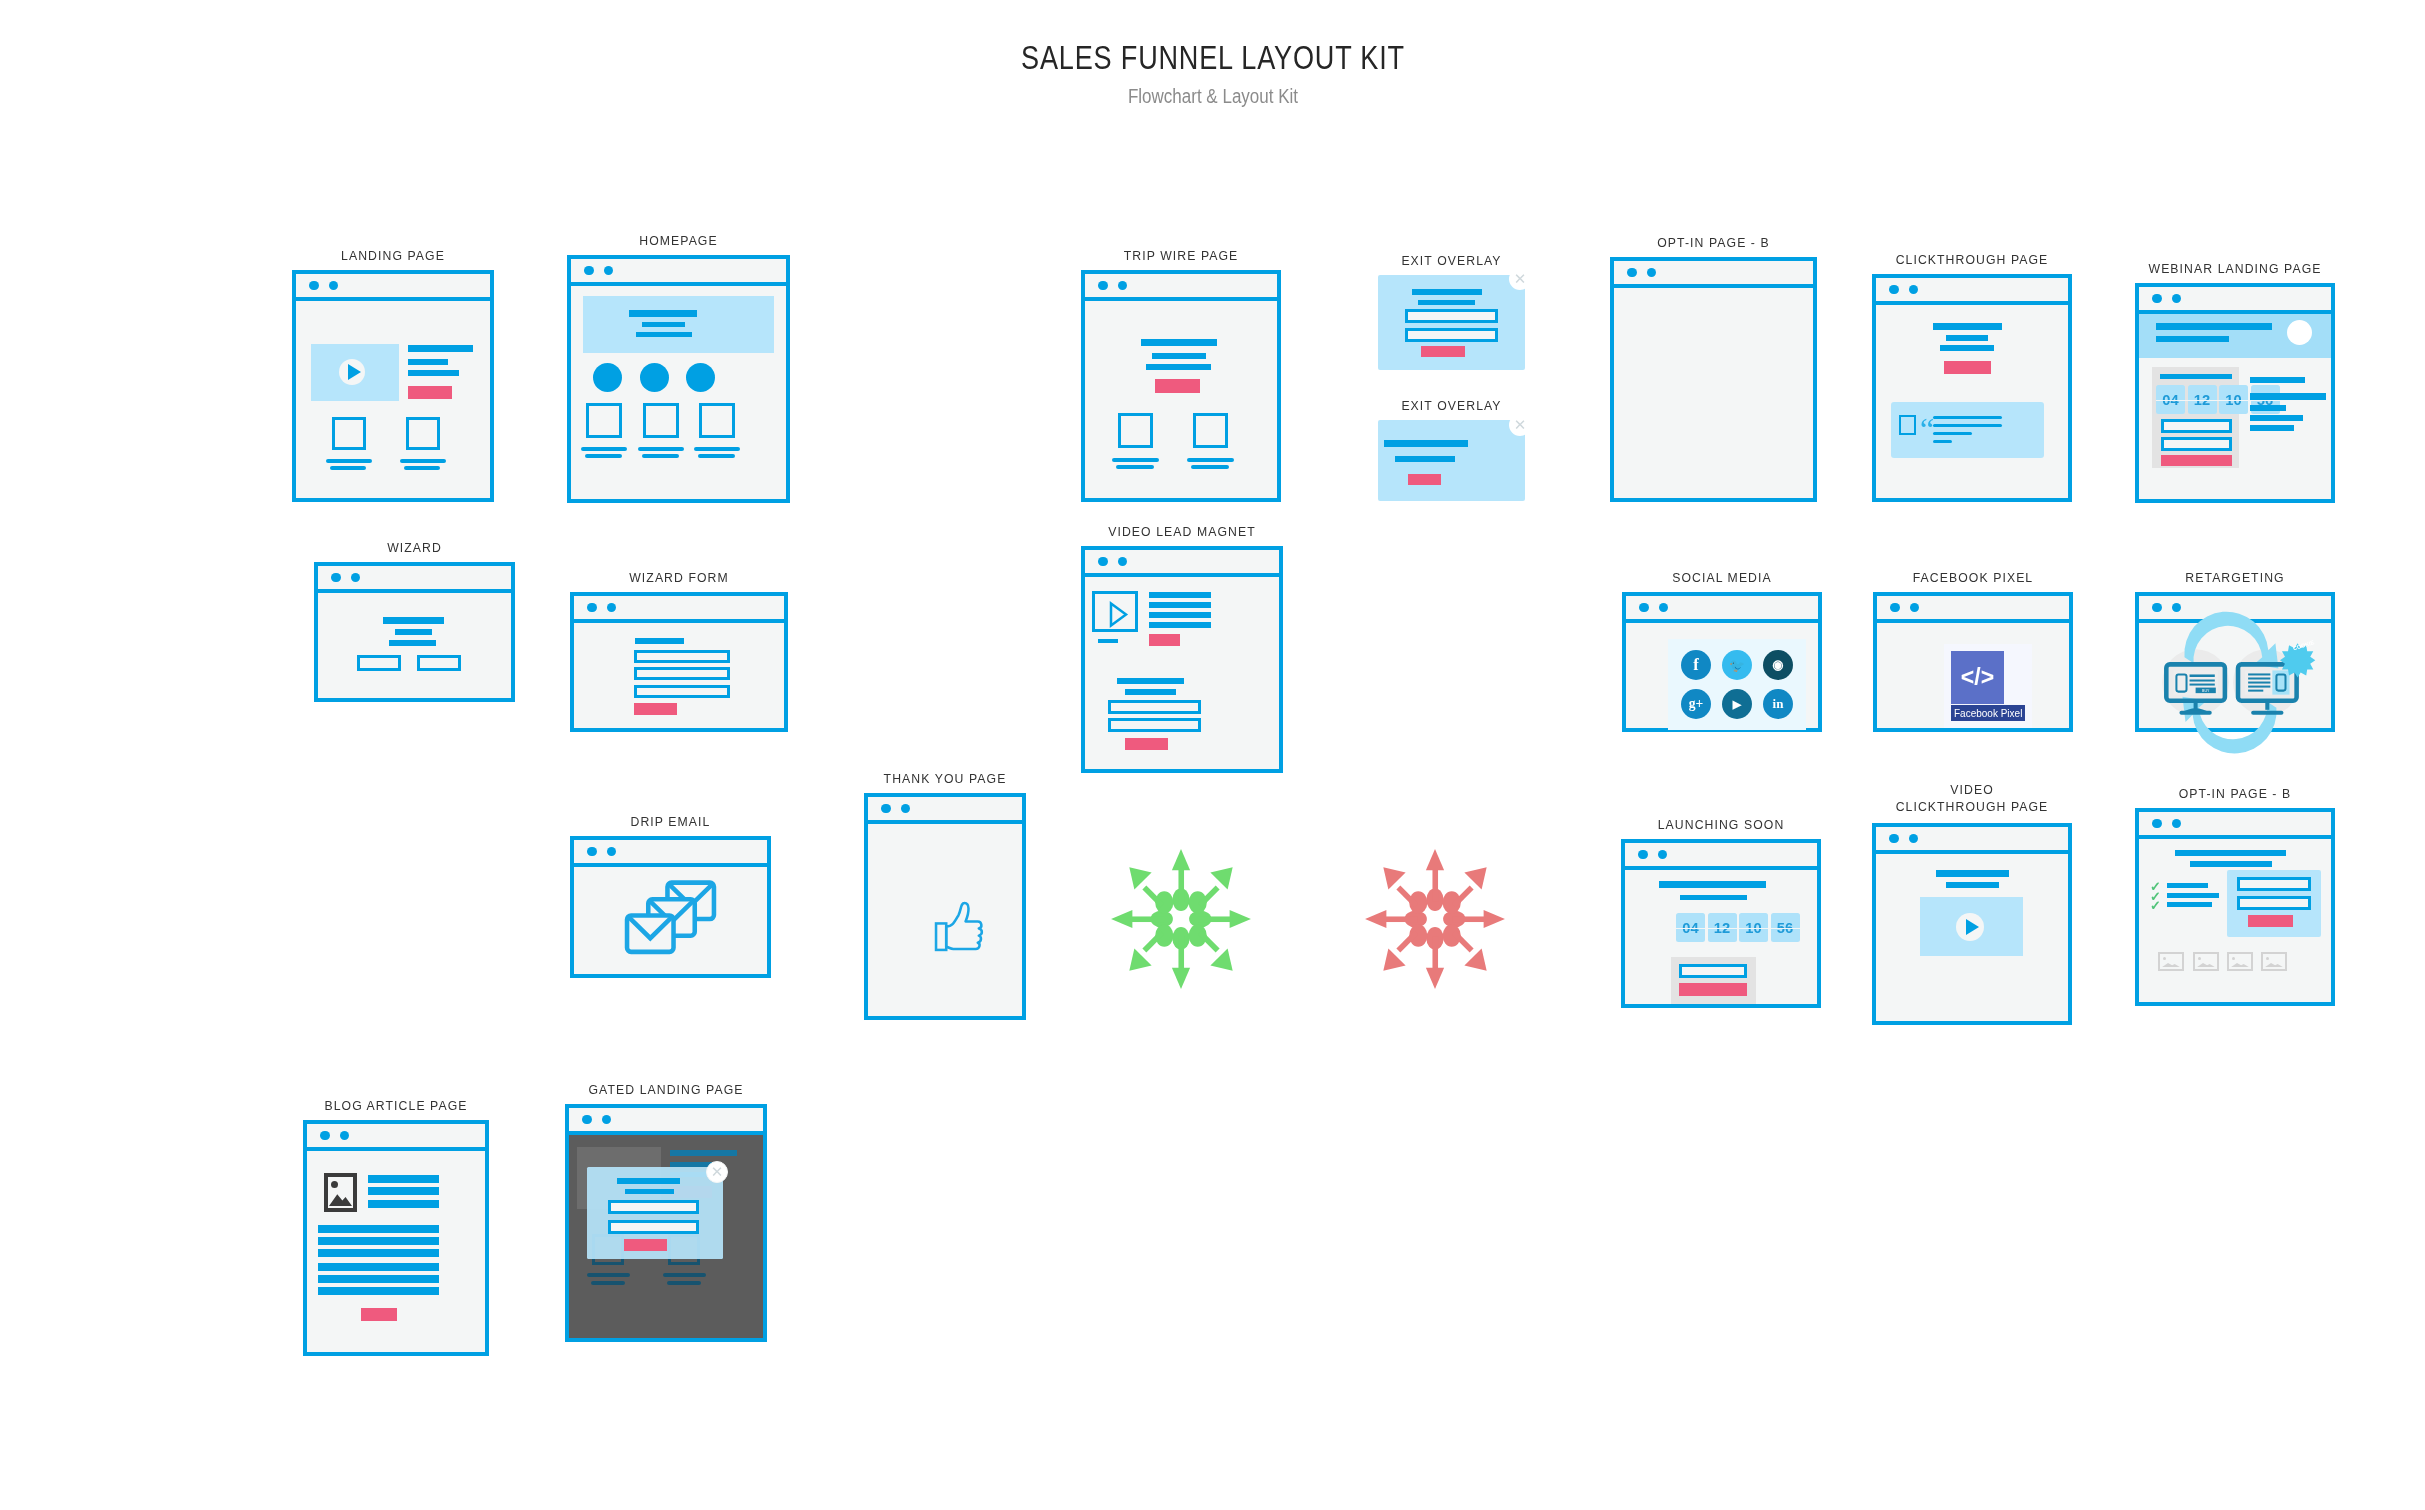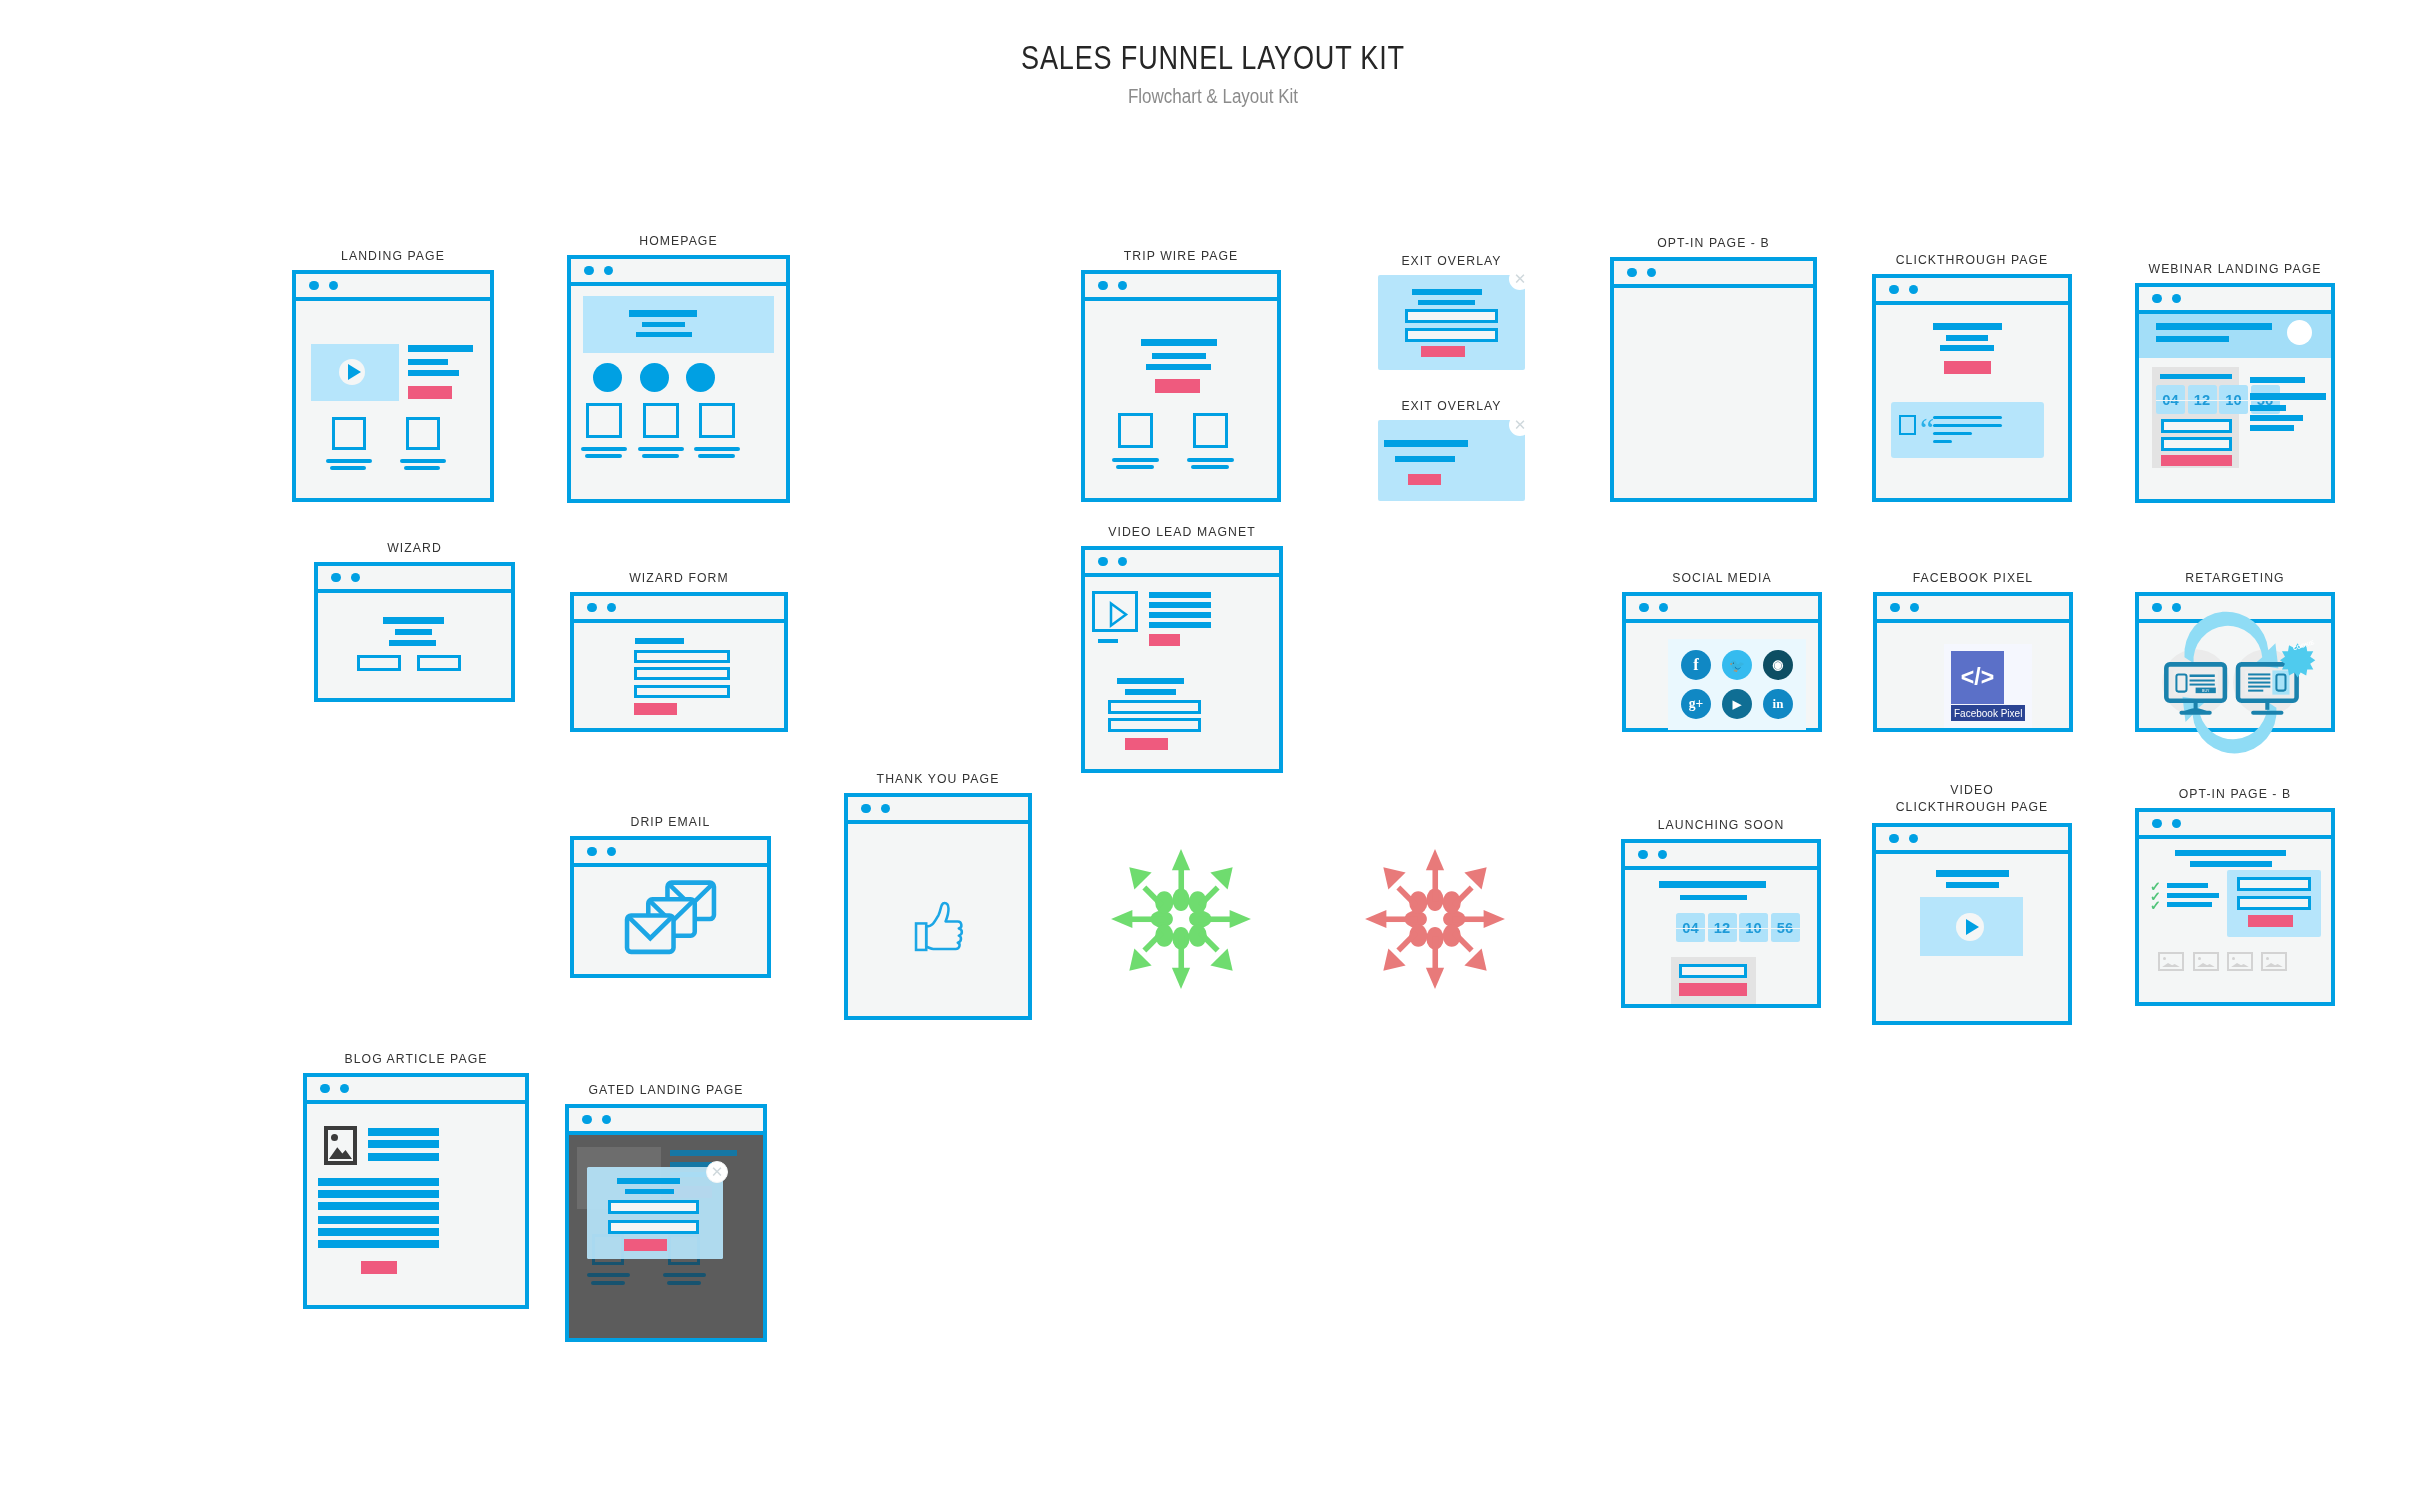--- a/index.html
+++ b/index.html
@@ -424,21 +424,21 @@
           <path d="M92 9 L134 50 L176 9" fill="none" stroke="#1CA6E5" stroke-width="9" stroke-linecap="round"></path>
           <rect x="50" y="38" width="92" height="72" rx="8" fill="#f4f6f6" stroke="#1CA6E5" stroke-width="9"></rect>
           <path d="M54 42 L96 83 L138 42" fill="none" stroke="#1CA6E5" stroke-width="9" stroke-linecap="round"></path>
           <rect x="8" y="70" width="92" height="72" rx="8" fill="#f4f6f6" stroke="#1CA6E5" stroke-width="9"></rect>
           <path d="M12 74 L54 115 L96 74" fill="none" stroke="#1CA6E5" stroke-width="9" stroke-linecap="round"></path>
         </svg>
       </div>
     </div>
   </div>
 
-  <div class="card" style="left:844px;top:771px;width:188px">
+  <div class="card" style="left:864px;top:771px;width:162px">
     <div class="cap">THANK YOU PAGE</div>
     <div class="win" style="height:227px">
       <div class="bar">
         <span class="dot"></span>
         <span class="dot"></span>
       </div>
       <div class="body">
         <svg style="position:absolute;left:66px;top:76px" width="56" height="53" viewBox="0 0 110 104">
           <rect x="4" y="46" width="20" height="52" fill="none" stroke="#1CA6E5" stroke-width="5"></rect>
           <path d="M24 52 C36 52 40 44 48 30 C54 18 52 6 60 6 C70 6 70 22 62 42 L86 42 C94 42 96 54 88 56
@@ -576,21 +576,21 @@
           <div class="pink" style="left:21px;top:45px;width:45px;height:12px"></div>
         </div>
         <div class="imgph" style="left:19px;top:113px;width:26px;height:19px"></div>
         <div class="imgph" style="left:54px;top:113px;width:26px;height:19px"></div>
         <div class="imgph" style="left:88px;top:113px;width:26px;height:19px"></div>
         <div class="imgph" style="left:122px;top:113px;width:26px;height:19px"></div>
       </div>
     </div>
   </div>
 
-  <div class="card" style="left:303px;top:1051px;width:226px">
+  <div class="card" style="left:303px;top:1098px;width:186px">
     <div class="cap">BLOG ARTICLE PAGE</div>
     <div class="win" style="height:236px">
       <div class="bar">
         <span class="dot"></span>
         <span class="dot"></span>
       </div>
       <div class="body">
         <div style="position:absolute;left:17px;top:22px;width:33px;height:39px;border:4px solid #3b3b3b;background:#f4f6f6">
           <div style="position:absolute;left:3px;top:4px;width:7px;height:7px;border-radius:50%;background:#3b3b3b"></div>
           <div style="position:absolute;left:1px;bottom:2px;width:23px;height:16px;background:#3b3b3b;clip-path:polygon(0 100%,36% 26%,58% 66%,72% 44%,100% 100%)"></div>

